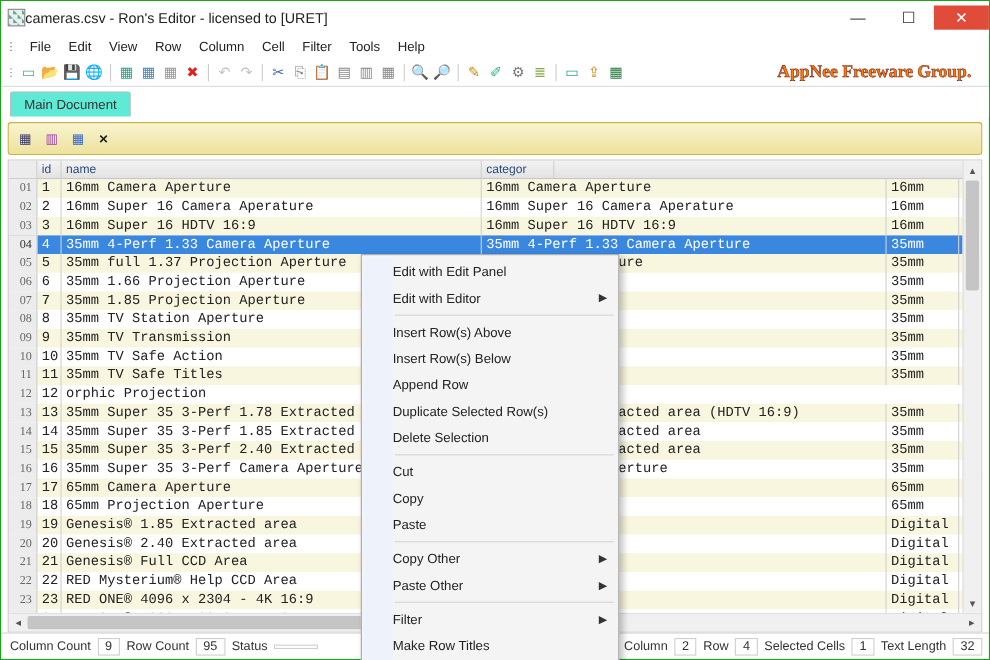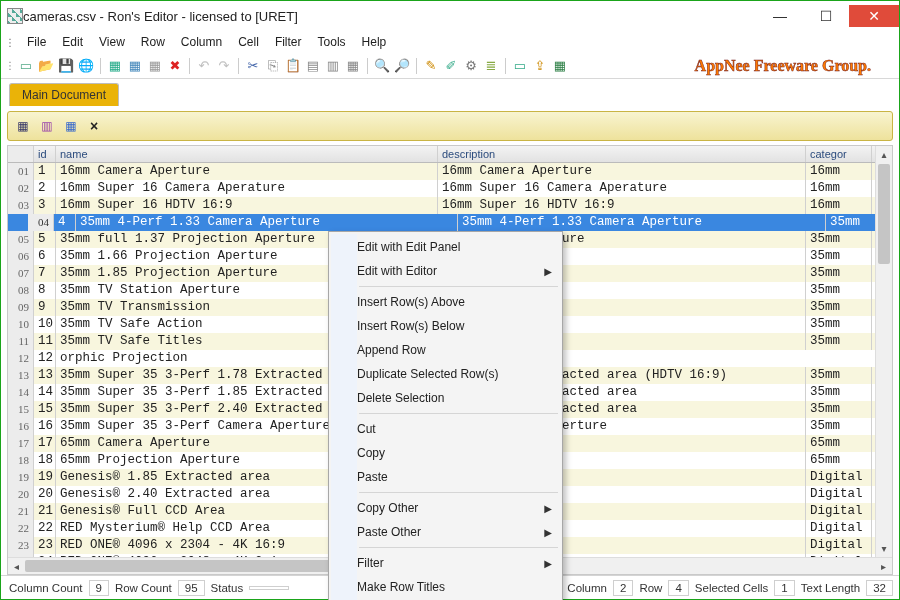--- a/index.html
+++ b/index.html
@@ -19,25 +19,25 @@
 
   
   .menubar { height:22px; display:flex; align-items:center; padding-left:4px; gap:2px; }
   .menubar .mi { padding:2px 8px; color:#222; }
   .menubar .bullet { color:#666; font-size:10px; padding-right:2px; }
 
   
   .toolbar { height:26px; display:flex; align-items:center; padding:0 4px; gap:2px; border-bottom:1px solid #d8d8d8; }
   .toolbar .tb { width:18px; height:18px; display:flex; align-items:center; justify-content:center; font-size:13px; }
   .toolbar .tsep { width:1px; height:16px; background:#ccc; margin:0 3px; }
-  .brand { margin-left:auto; margin-right:24px; font-family:"Comic Sans MS", cursive; font-size:16px; font-weight:bold; color:#ff7b00; -webkit-text-stroke:0.5px #722; }
+  .brand { margin-left:auto; margin-right:12px; font-family:"Comic Sans MS", cursive; font-size:16px; font-weight:bold; color:#ff7b00; -webkit-text-stroke:0.5px #722; }
 
   
   .tabstrip { height:28px; padding:4px 4px 0 8px; background:#fff; }
-  .tab { display:inline-block; padding:4px 12px; border:1px solid #bdbdbd; border-bottom:none; border-radius:3px 3px 0 0; background:#eab308; font-size:12px; color:#333; }
+  .tab { display:inline-block; padding:4px 12px; border:1px solid #bdbdbd; border-bottom:none; border-radius:3px 3px 0 0; background:#5eead4; font-size:12px; color:#333; }
 
   
   .docwrap { flex:1; padding:4px 6px 0 6px; display:flex; flex-direction:column; min-height:0; }
   .docbar { height:30px; border:1px solid #c9b444; background:linear-gradient(#f8f4d0,#eee29c); display:flex; align-items:center; padding:0 6px; border-radius:3px; }
   .docbar .di { width:18px; height:18px; display:flex; align-items:center; justify-content:center; margin-right:6px; color:#336; }
   .docbar .docname { flex:1; text-align:center; font-weight:bold; color:#333; font-size:14px; font-family:Verdana, sans-serif; }
   .docbar .dx { font-weight:bold; font-size:14px; color:#222; padding:0 4px; }
 
   
   .gridwrap { flex:1; border:1px solid #c9c9c9; margin-top:4px; display:flex; flex-direction:column; min-height:0; position:relative; background:#fff;}
@@ -45,21 +45,21 @@
   .ghead, .grow { display:flex; height:17px; line-height:17px; white-space:nowrap; }
   .ghead { background:linear-gradient(#f3f3f3,#e2e2e2); border-bottom:1px solid #bbb; color:#2b4b7d; font-family:Verdana,sans-serif; font-size:11px; }
   .gh, .gc { border-right:1px solid #d0d0d0; padding:0 4px; overflow:hidden; }
   .gh.rownum, .gc.rownum { width:26px; text-align:right; background:#ececec; color:#666; font-family:"Segoe UI"; font-size:11px;}
   .gh.id, .gc.id { width:22px; }
   .gh.name, .gc.name { width:382px; }
   .gh.desc, .gc.desc { width:368px; }
   .gh.cat, .gc.cat { width:66px; }
   .grow.even { background:#f8f6de;align-items:center; }
   .grow.odd  { background:#ffffff; }
-  .grow.sel  { background:#3a87e0; color:#fff;justify-content:flex-end; }
+  .grow.sel  { background:#3a87e0; color:#fff; }
   .grow.sel .gc.rownum { background:#ececec; color:#333; }
 
   
   .vscroll { position:absolute; right:0; top:0; bottom:17px; width:17px; background:#f0f0f0; border-left:1px solid #ddd; }
   .vscroll .arrow { height:17px; display:flex; align-items:center; justify-content:center; color:#555; font-size:10px;}
   .vscroll .thumb { position:absolute; left:2px; right:2px; top:18px; height:100px; background:#c5c5c5; border-radius:2px;}
   .hscroll { height:17px; background:#f0f0f0; border-top:1px solid #ddd; display:flex; }
   .hscroll .arrow { width:17px; display:flex; align-items:center; justify-content:center; color:#555; font-size:10px;}
   .hscroll .track { flex:1; position:relative; }
   .hscroll .thumb { position:absolute; top:2px; bottom:2px; left:0; width:60%; background:#c5c5c5; border-radius:2px;}
@@ -144,21 +144,20 @@
     <span class="di" style="color:#36c">▦</span>
     <span class="dx">×</span>
   </div>
 
   <div class="gridwrap">
     <div class="grid">
       <div class="ghead">
         <div class="gh rownum"></div>
         <div class="gh id">id</div>
         <div class="gh name">name</div>
-        <div class="gh desc">description</div>
         <div class="gh cat">categor</div>
       </div>
       <div id="rows">
           <div class="grow even">
             <div class="gc rownum">01</div>
             <div class="gc id">1</div>
             <div class="gc name">16mm Camera Aperture</div>
             <div class="gc desc">16mm Camera Aperture</div>
             <div class="gc cat">16mm</div>
           </div>

